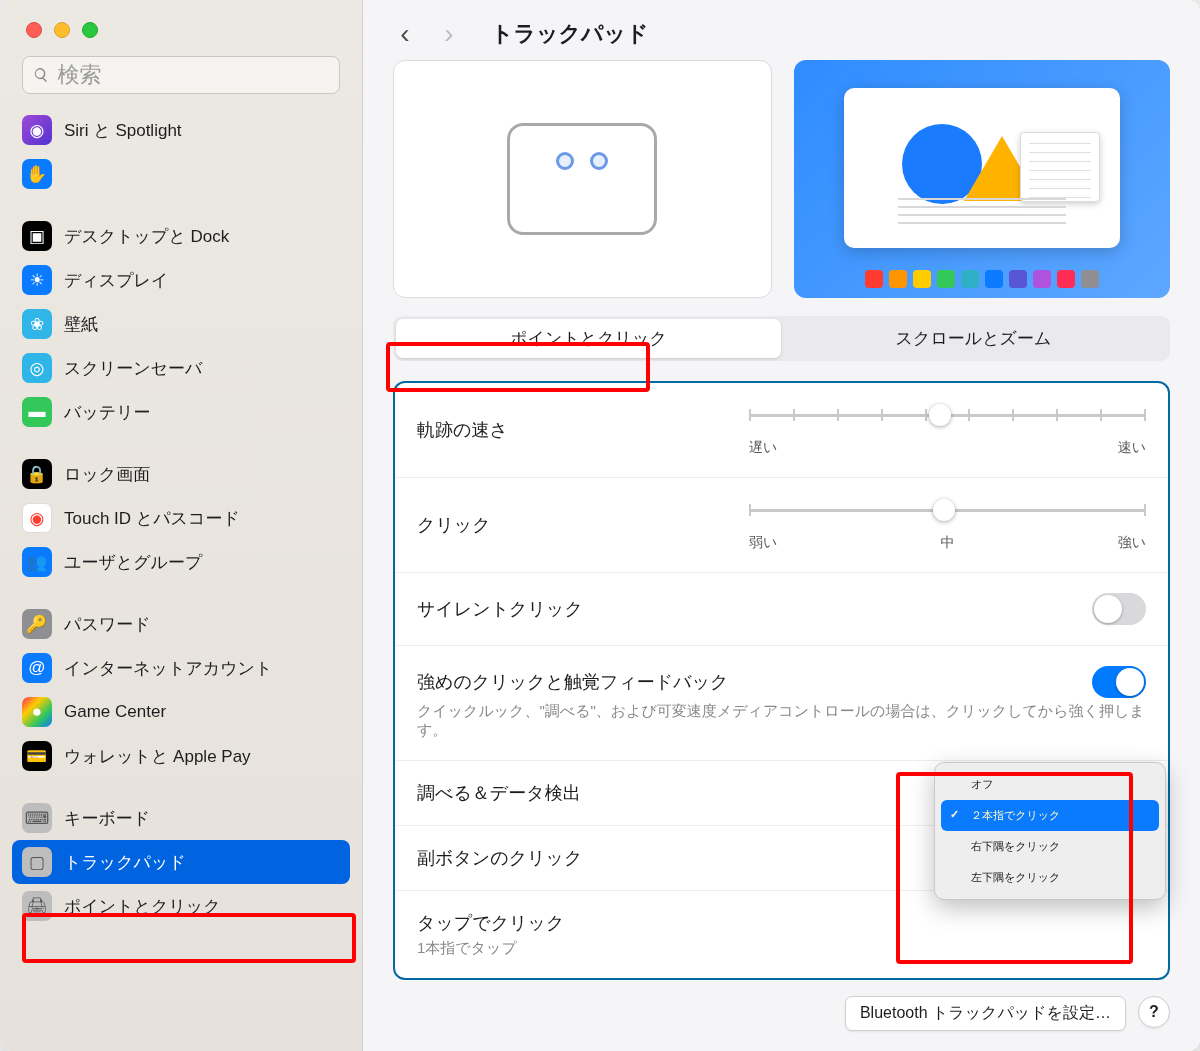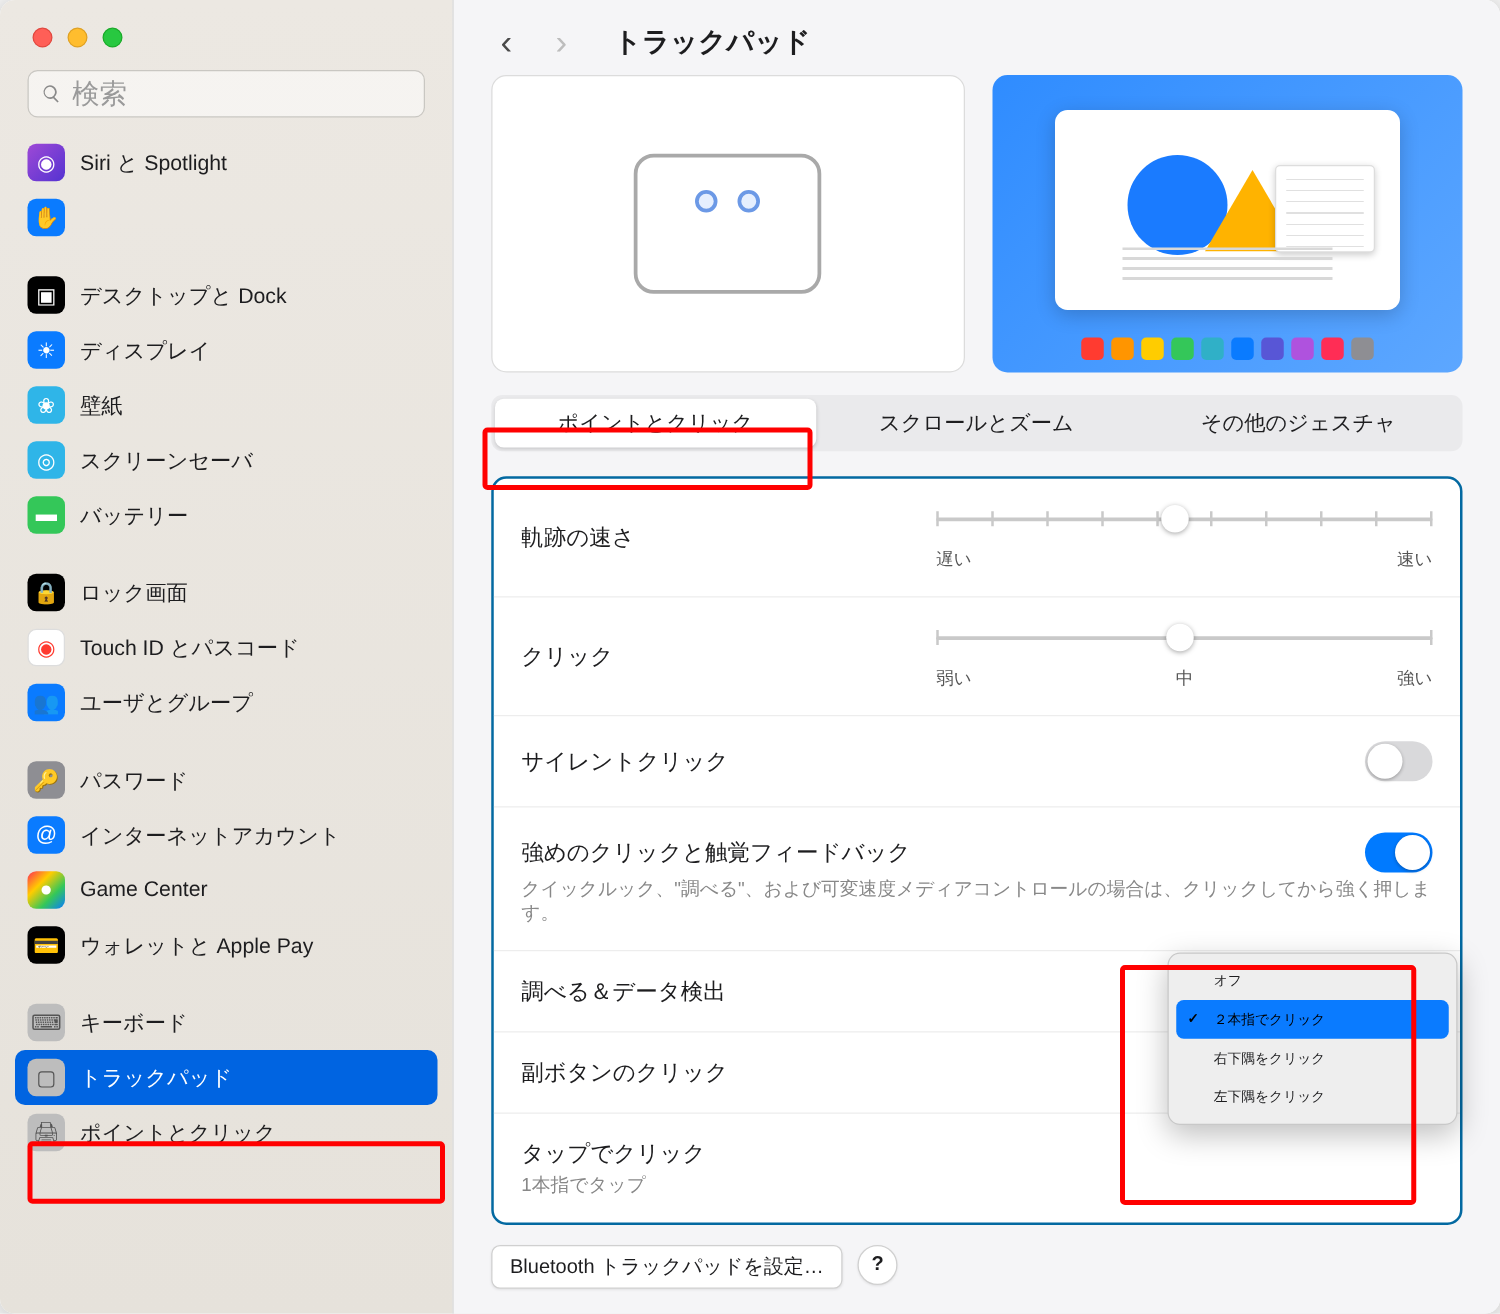--- a/index.html
+++ b/index.html
@@ -219,28 +219,28 @@
 .popup {
   position:absolute; right:34px; top:762px; width:232px;
   background:#eeeeee; border:1px solid #c8c8c8; border-radius:10px;
   box-shadow:0 8px 24px rgba(0,0,0,.25);
   padding:6px; z-index:30;
 }
 .popup-item {
   padding:8px 12px 8px 30px; border-radius:6px; font-size:11px;
   position:relative;
 }
-.popup-item.sel { background:#0a7bff; color:#000000; }
+.popup-item.sel { background:#0a7bff; color:#fef9c3; }
 .popup-item.sel::before {
   content:"✓"; position:absolute; left:9px; font-weight:700;
 }
 
 
 .footer {
-  margin:16px 30px 0 30px; display:flex; gap:12px;
+  margin:16px 30px 0 30px; display:flex; justify-content:flex-end; gap:12px;
 }
 .btn {
   background:#fff; border:1px solid #d0d0d0; border-radius:7px;
   padding:6px 14px; font-size:16px; box-shadow:0 1px 2px rgba(0,0,0,.08);
 }
 .btn.help { width:32px; height:32px; padding:0; border-radius:50%;
   display:flex; align-items:center; justify-content:center; font-weight:600;
 }
 </style>
 </head>
@@ -376,21 +376,20 @@
             <span style="background: rgb(255, 45, 85);"></span>
             <span style="background: rgb(142, 142, 147);"></span>
           </div>
       </div>
     </div>
 
     <div class="tabs">
       <div class="tab active">ポイントとクリック</div>
       <div class="tab">スクロールとズーム</div>
       <div class="tab-sep"></div>
-      <div class="tab">その他のジェスチャ</div>
     </div>
 
     <div class="list">
 
       <div class="row">
         <div class="row-left">
             <div class="row-label">軌跡の速さ</div>
           </div>
         <div class="slider-wrap">
           <div class="slider">

